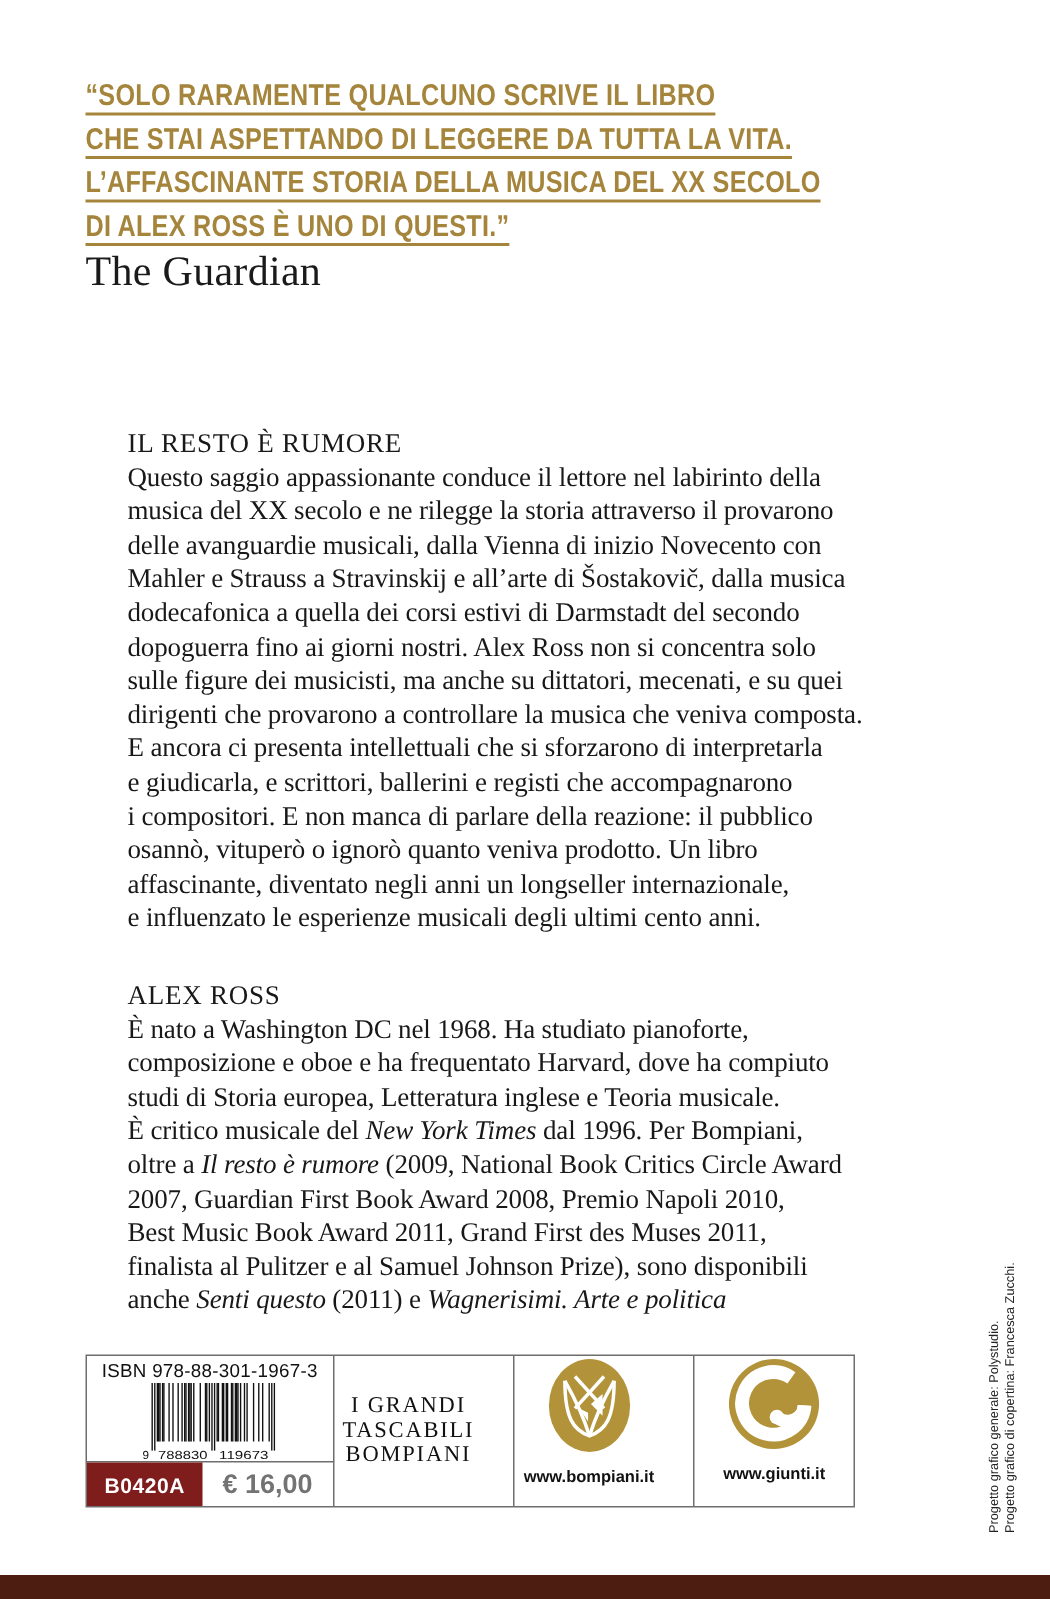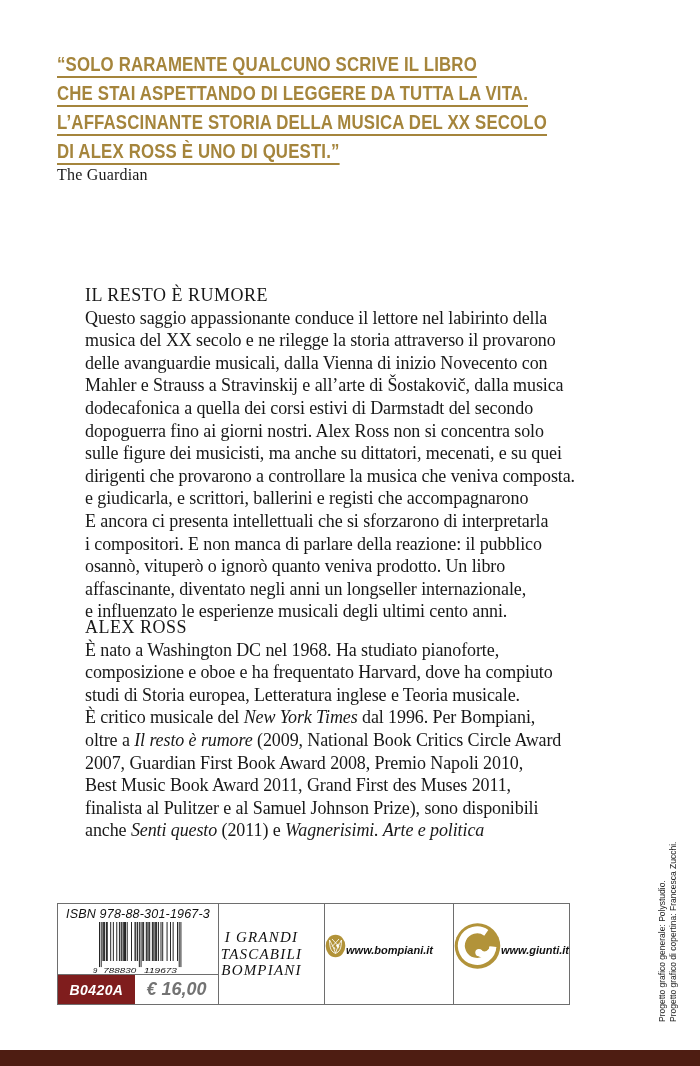--- a/index.html
+++ b/index.html
@@ -16,50 +16,50 @@
     color:var(--quote-gold);
     transform:scaleX(.84);transform-origin:left top;white-space:nowrap;
   }
   .quote .line span{
     text-decoration:underline;
     text-decoration-thickness:1.5px;
     text-underline-offset:5px;
   }
   .attribution{
     position:absolute;left:57px;top:166px;
-    font-size:16px;color:#1a1a1a;letter-spacing:.2px;
+    font-size:28px;color:#1a1a1a;letter-spacing:.2px;
   }
   
   .textblock{
     position:absolute;left:57px;
     font-size:18px;line-height:22.6px;letter-spacing:-.1px;
     white-space:nowrap;color:#181818;margin-left:28px;
   }
   .textblock .heading{letter-spacing:.5px;}
   .desc{top:284px;}
-  .bio{top:616px;}
+  .bio{top:652px;}
   em{font-style:italic;}
   
   .bartable{
     position:absolute;left:57px;top:903px;width:513px;height:102px;
     display:flex;border:1.5px solid #6e6e6e;box-sizing:border-box;background:#fff;
   }
-  .bartable .col{box-sizing:border-box;height:100%;font-style:italic;}
+  .bartable .col{box-sizing:border-box;height:100%;}
   .col1{width:178px;display:flex;flex-direction:column;}
   .isbnzone{flex:1;display:flex;flex-direction:column;align-items:center;padding-top:3px;}
   .isbn-label{font-family:"Liberation Sans",sans-serif;font-size:12.5px;letter-spacing:.2px;color:#111;}
   .ean{width:160px;height:52px;margin-top:1px;}
   .pricerow{height:30px;border-top:1.5px solid #6e6e6e;display:flex;font-family:"Liberation Sans",sans-serif;font-weight:bold;}
   .codecell{width:77px;background:#7f1d1d;color:#fff;display:flex;align-items:center;justify-content:center;font-size:14px;letter-spacing:.4px;}
   .pricecell{flex:1;display:flex;align-items:center;justify-content:center;font-size:18px;color:#737373;}
   .col2{width:109px;border-left:1.5px solid #6e6e6e;display:flex;align-items:center;justify-content:center;}
   .imprint{text-align:center;font-size:15px;line-height:16.5px;letter-spacing:1.2px;color:#111;}
   .col3{width:109px;border-left:1.5px solid #6e6e6e;}
   .col4{width:116px;border-left:1.5px solid #6e6e6e;}
-  .pubcol{display:flex;flex-direction:row;align-items:center;justify-content:space-between;padding-bottom:8px;margin-left:20px;}
+  .pubcol{display:flex;flex-direction:column;align-items:center;justify-content:flex-start;padding-bottom:8px;margin-left:20px;}
   .logo{margin-bottom:9px;}
   .pub-url{font-family:"Liberation Sans",sans-serif;font-weight:bold;font-size:11px;color:#111;}
   
   .credits{
     position:absolute;left:657px;top:1022px;
     transform:rotate(-90deg);transform-origin:0 0;
     font-family:"Liberation Sans",sans-serif;font-size:8.5px;line-height:10.5px;
     white-space:nowrap;color:#222;
   }
   
@@ -80,22 +80,22 @@
   <div class="heading">IL RESTO È RUMORE</div>
   <div id="desc-lines">
       <div class="line"><span>Questo saggio appassionante conduce il lettore nel labirinto della</span></div>
       <div class="line"><span>musica del XX secolo e ne rilegge la storia attraverso il provarono</span></div>
       <div class="line"><span>delle avanguardie musicali, dalla Vienna di inizio Novecento con</span></div>
       <div class="line"><span>Mahler e Strauss a Stravinskij e all’arte di Šostakovič, dalla musica</span></div>
       <div class="line"><span>dodecafonica a quella dei corsi estivi di Darmstadt del secondo</span></div>
       <div class="line"><span>dopoguerra fino ai giorni nostri. Alex Ross non si concentra solo</span></div>
       <div class="line"><span>sulle figure dei musicisti, ma anche su dittatori, mecenati, e su quei</span></div>
       <div class="line"><span>dirigenti che provarono a controllare la musica che veniva composta.</span></div>
+      <div class="line"><span>E ancora ci presenta intellettuali che si sforzarono di interpretarla</span></div>
       <div class="line"><span>e giudicarla, e scrittori, ballerini e registi che accompagnarono</span></div>
-      <div class="line"><span>E ancora ci presenta intellettuali che si sforzarono di interpretarla</span></div>
       <div class="line"><span>i compositori. E non manca di parlare della reazione: il pubblico</span></div>
       <div class="line"><span>osannò, vituperò o ignorò quanto veniva prodotto. Un libro</span></div>
       <div class="line"><span>affascinante, diventato negli anni un longseller internazionale,</span></div>
       <div class="line"><span>e influenzato le esperienze musicali degli ultimi cento anni.</span></div>
     </div>
 </div>
 
 <div class="textblock bio">
   <div class="heading">ALEX ROSS</div>
   <div id="bio-lines">

